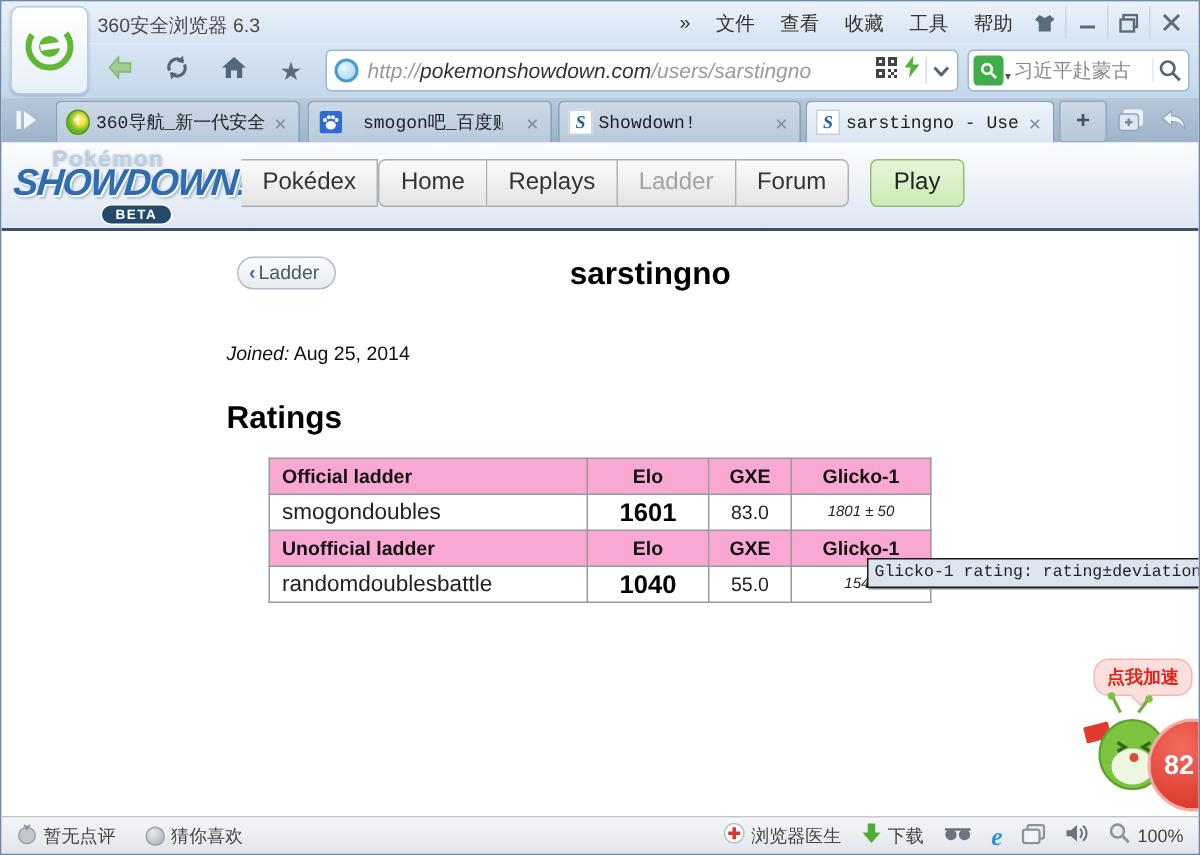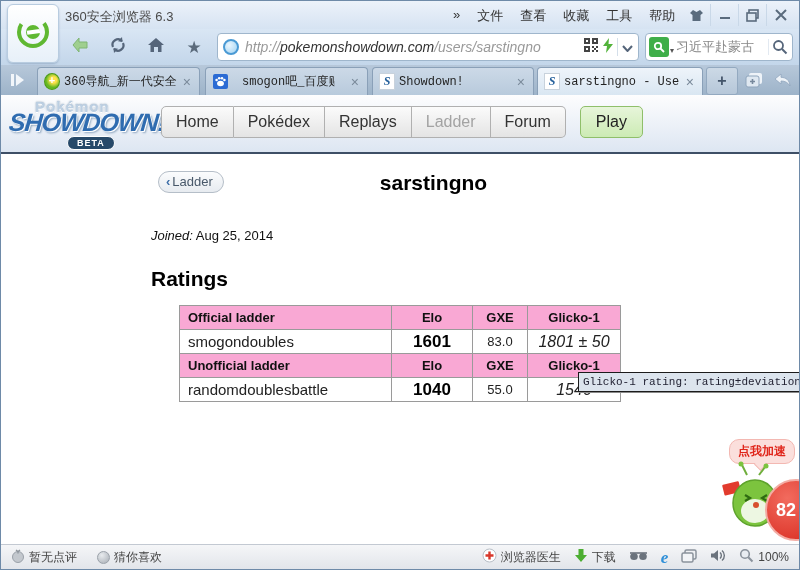--- a/index.html
+++ b/index.html
@@ -89,21 +89,21 @@
   table.ratings-table{margin:14px 0 0 28px;border-collapse:collapse;}
   .ratings-table th,.ratings-table td{border:1px solid #9a9a9a;}
   .ratings-table th{background:#f9a8d4;font-size:13px;color:#111;padding:4px 8px;}
   th.col-ladder{text-align:left;width:195px;}
   th.col-elo{width:64px;text-align:center;}
   th.col-gxe{width:38px;text-align:center;}
   th.col-glicko{width:76px;text-align:center;}
   td.cell-name{font-size:15px;padding:3px 8px;color:#222;}
   td.cell-elo{font-size:17px;font-weight:bold;text-align:center;color:#000;}
   td.cell-gxe{font-size:13px;text-align:center;color:#222;}
-  td.cell-glicko{font-size:16px;font-style:italic;text-align:center;color:#222;}
+  td.cell-glicko{font-size:10px;font-style:italic;text-align:center;color:#222;}
   .tooltip{position:absolute;left:577px;top:218px;background:#dce4ed;border:1px solid #1b1b1b;box-shadow:1px 1px 0 #8a8a8a;
     font-family:"Liberation Mono","DejaVu Sans Mono",monospace;font-size:11px;color:#223;padding:3px 4px;white-space:nowrap;z-index:9;}
 
   
   .promo{position:absolute;right:0;top:283px;width:86px;height:109px;}
   .bubble{position:absolute;right:4px;top:2px;background:#fbdfdc;border:1px solid #f3b8b2;border-radius:10px;
     color:#e0261b;font-weight:bold;font-size:12px;padding:3px 8px;white-space:nowrap;}
   .bubble-tail{position:absolute;right:34px;top:23px;width:8px;height:8px;background:#fbdfdc;border-right:1px solid #f3b8b2;
     border-bottom:1px solid #f3b8b2;transform:rotate(45deg);}
   .mascot{position:absolute;left:6px;top:22px;}
@@ -303,22 +303,22 @@
     </span>
   </div>
 
   <div class="ps-header">
     <div class="ps-logo">
       <span class="logo-pokemon">Pokémon</span>
       <span class="logo-showdown">SHOWDOWN!</span>
       <span class="logo-beta">BETA</span>
     </div>
     <div class="ps-nav">
+      <span class="ps-nav-btn">Pokédex</span>
       <span class="ps-nav-btn first">Home</span>
-      <span class="ps-nav-btn">Pokédex</span>
       <span class="ps-nav-btn">Replays</span>
       <span class="ps-nav-btn current">Ladder</span>
       <span class="ps-nav-btn last">Forum</span>
       <span class="play-btn">Play</span>
     </div>
   </div>
 
   <div class="content">
     <div class="page-inner">
       <div class="back-row">

